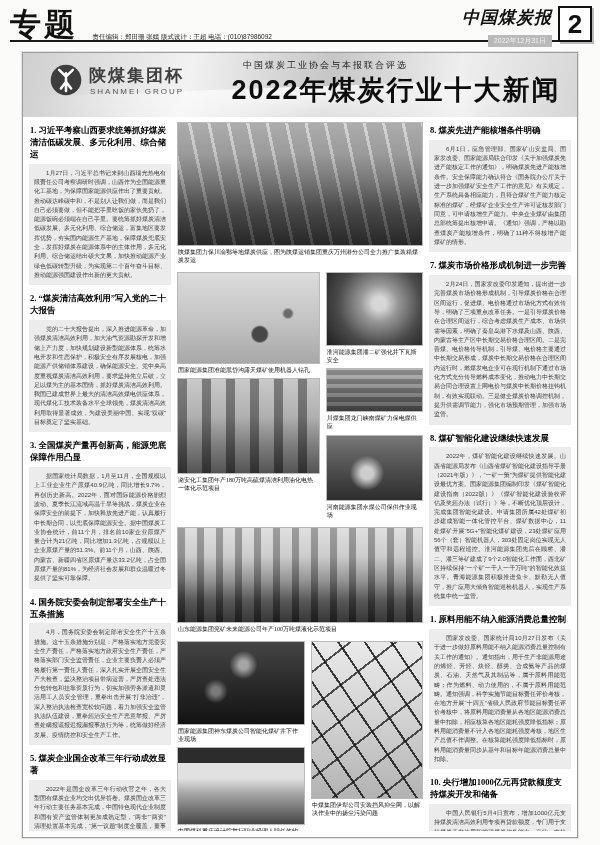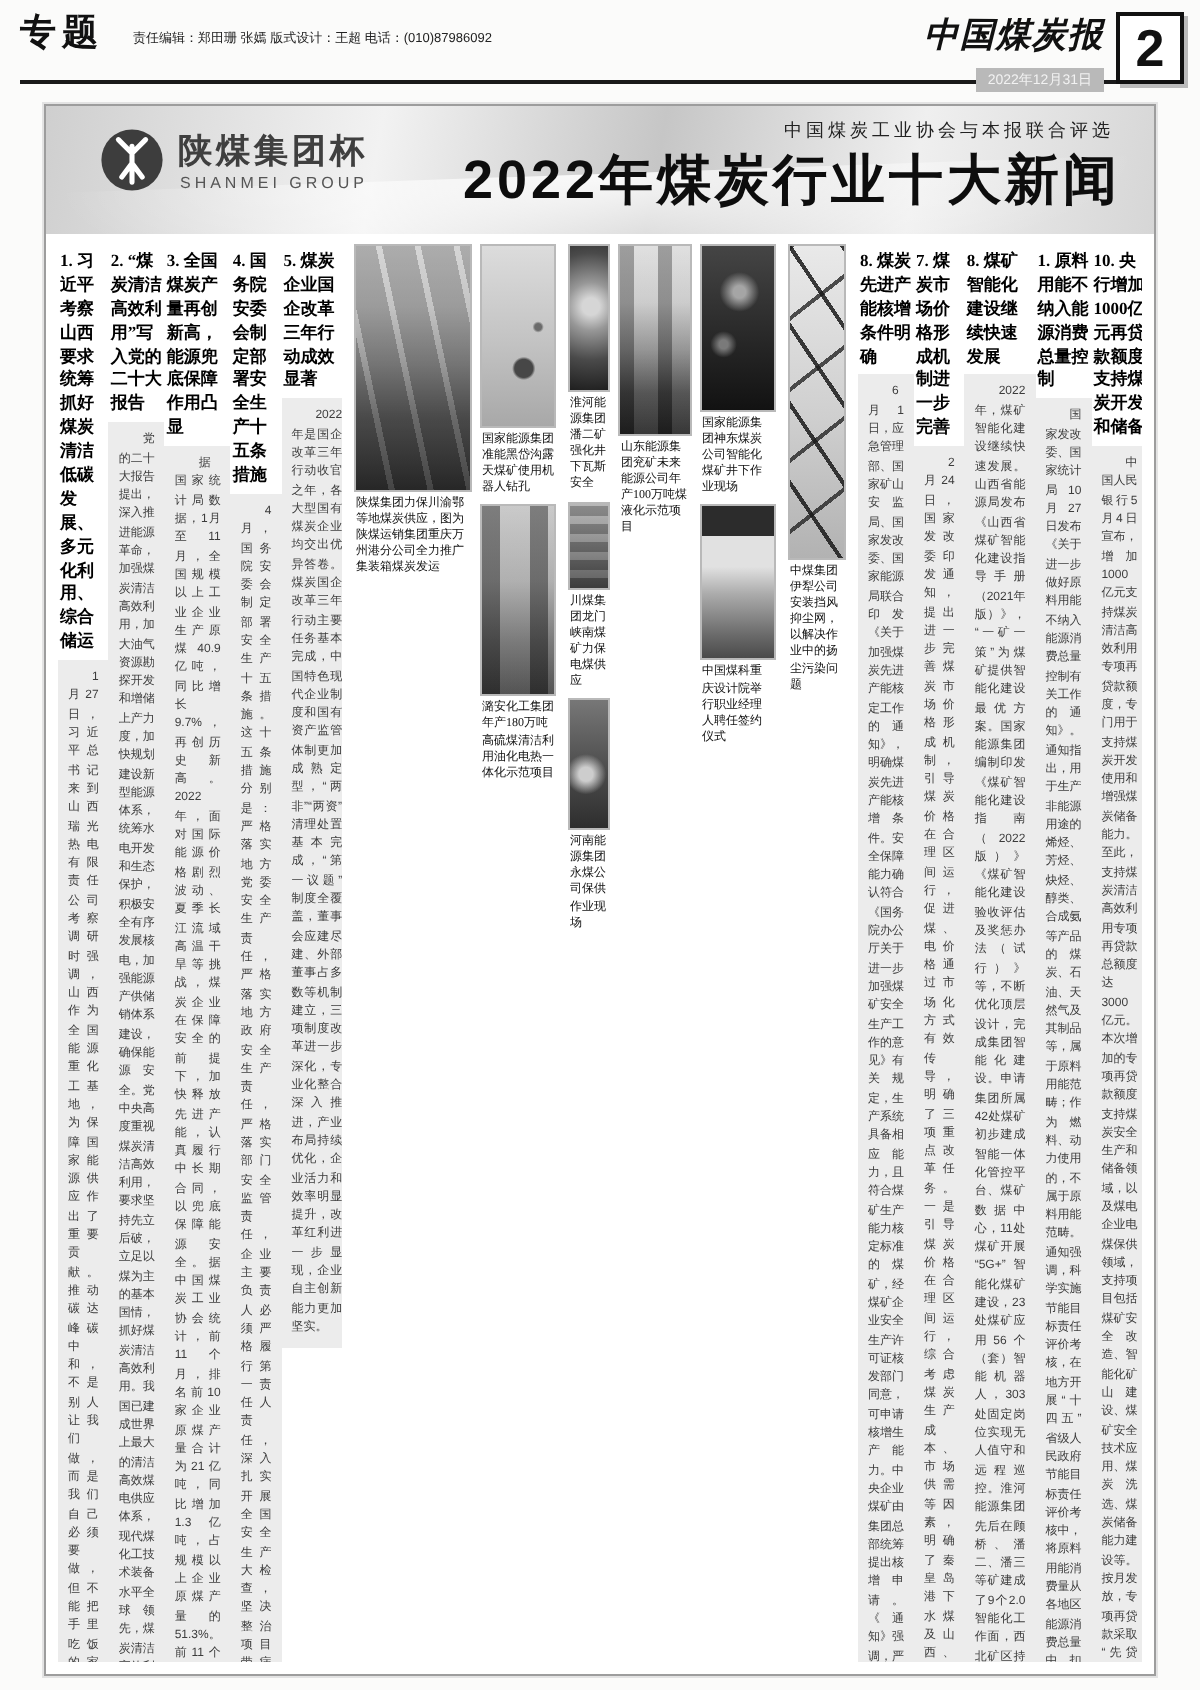--- a/index.html
+++ b/index.html
@@ -3,44 +3,44 @@
 <meta charset="utf-8">
 <style>
   * { margin:0; padding:0; box-sizing:border-box; }
   html,body { width:600px; height:845px; }
   body {
     font-family:"Liberation Sans","DejaVu Sans",sans-serif;
     background:#fbfbfa; color:#111; position:relative; overflow:hidden;
   }
   
   .topbar { position:absolute; left:10px; top:4px; right:8px; height:44px; }
-  .section-title { font-size:18px; font-weight:bold; letter-spacing:3px; display:inline-block; vertical-align:bottom; }
+  .section-title { font-size:31px; font-weight:bold; letter-spacing:3px; display:inline-block; vertical-align:bottom; }
   .editors { display:inline-block; font-size:6.5px; color:#222; margin-left:10px; vertical-align:bottom; padding-bottom:4px; }
   .header-rule { position:absolute; left:10px; right:8px; top:40px; border-top:2px solid #1a1a1a; }
   .mast { position:absolute; right:48px; top:6px; text-align:right; }
   .mast-name { font-family:Liberation Mono, monospace; font-style:italic; font-weight:bold; font-size:17px; letter-spacing:1px; }
   .mast-date { margin-top:2px; background:#b9b9b9; color:#f2f2f2; font-size:7px; padding:1px 6px; display:inline-block; }
   .page-num { position:absolute; right:8px; top:6px; width:34px; height:36px; border:2px solid #111; background:#fff;
               display:flex; align-items:center; justify-content:center; font-size:26px; font-weight:bold; box-shadow:2px 2px 0 #bbb; }
   
   .frame { position:absolute; left:22px; right:22px; top:52px; bottom:7px; border:1px solid #9d9d9d; background:#fff; box-shadow:0 0 0 1px #e3e3e3; display:flex; flex-direction:column; }
   .banner { position:relative; height:64px; flex:0 0 auto; overflow:hidden;
             background:linear-gradient(100deg,#cfcfcf 0%,#f2f2f2 30%,#c6c6c6 55%,#efefef 78%,#d6d6d6 100%); }
   .banner::before { content:""; position:absolute; left:-40px; right:-40px; top:34px; height:70px;
             background:radial-gradient(ellipse at 50% 0%, rgba(255,255,255,.9), rgba(255,255,255,0) 60%); transform:rotate(-2deg); }
   .logo-wrap { position:absolute; left:26px; top:10px; display:flex; align-items:center; gap:6px; }
   .logo-text .cn { font-size:17px; font-weight:bold; letter-spacing:2px; color:#3f3f3f; }
   .logo-text .en { font-size:8px; letter-spacing:2px; color:#555; text-align:right; }
-  .banner-kicker { position:absolute; left:220px; right:20px; top:6px; text-align:right;
+  .banner-kicker { position:absolute; left:220px; right:20px; top:6px; text-align:left;
             font-family:"Liberation Serif","DejaVu Serif",serif; font-size:9px; color:#222; letter-spacing:2px; }
   .banner-title { position:absolute; left:202px; right:10px; top:19px; text-align:center;
             font-size:27px; font-weight:bold; letter-spacing:2px; color:#0d0d0d; }
   
   .cols { flex:1; display:grid; grid-template-columns:142px 1fr 142px; gap:6px; padding:5px 6px 6px 6px; overflow:hidden; }
-  .col { display:flex; overflow:hidden; }
+  .col { display:flex; flex-direction:column; overflow:hidden; }
   .article { margin-bottom:5px; }
   .headline { font-family:"Liberation Serif","DejaVu Serif",serif; font-weight:bold; font-size:8.5px;
               line-height:1.4; color:#000; margin:3px 1px 3px 1px; }
   .bodybox { background:#ececec; padding:5px 5px; font-size:6px; line-height:1.55; color:#3c3c3c;
              text-align:justify; text-indent:2em; font-family:"Liberation Sans","DejaVu Sans",sans-serif; }
   
   .mid { gap:4px; }
   .ph { border:1px solid #b9b9b9; width:100%; }
   .cap { font-family:"Liberation Serif","DejaVu Serif",serif; font-size:6px; line-height:1.35; color:#101010; margin:2px 1px 4px 1px; }
   .pair { display:grid; grid-template-columns:58% 1fr; gap:6px; }

